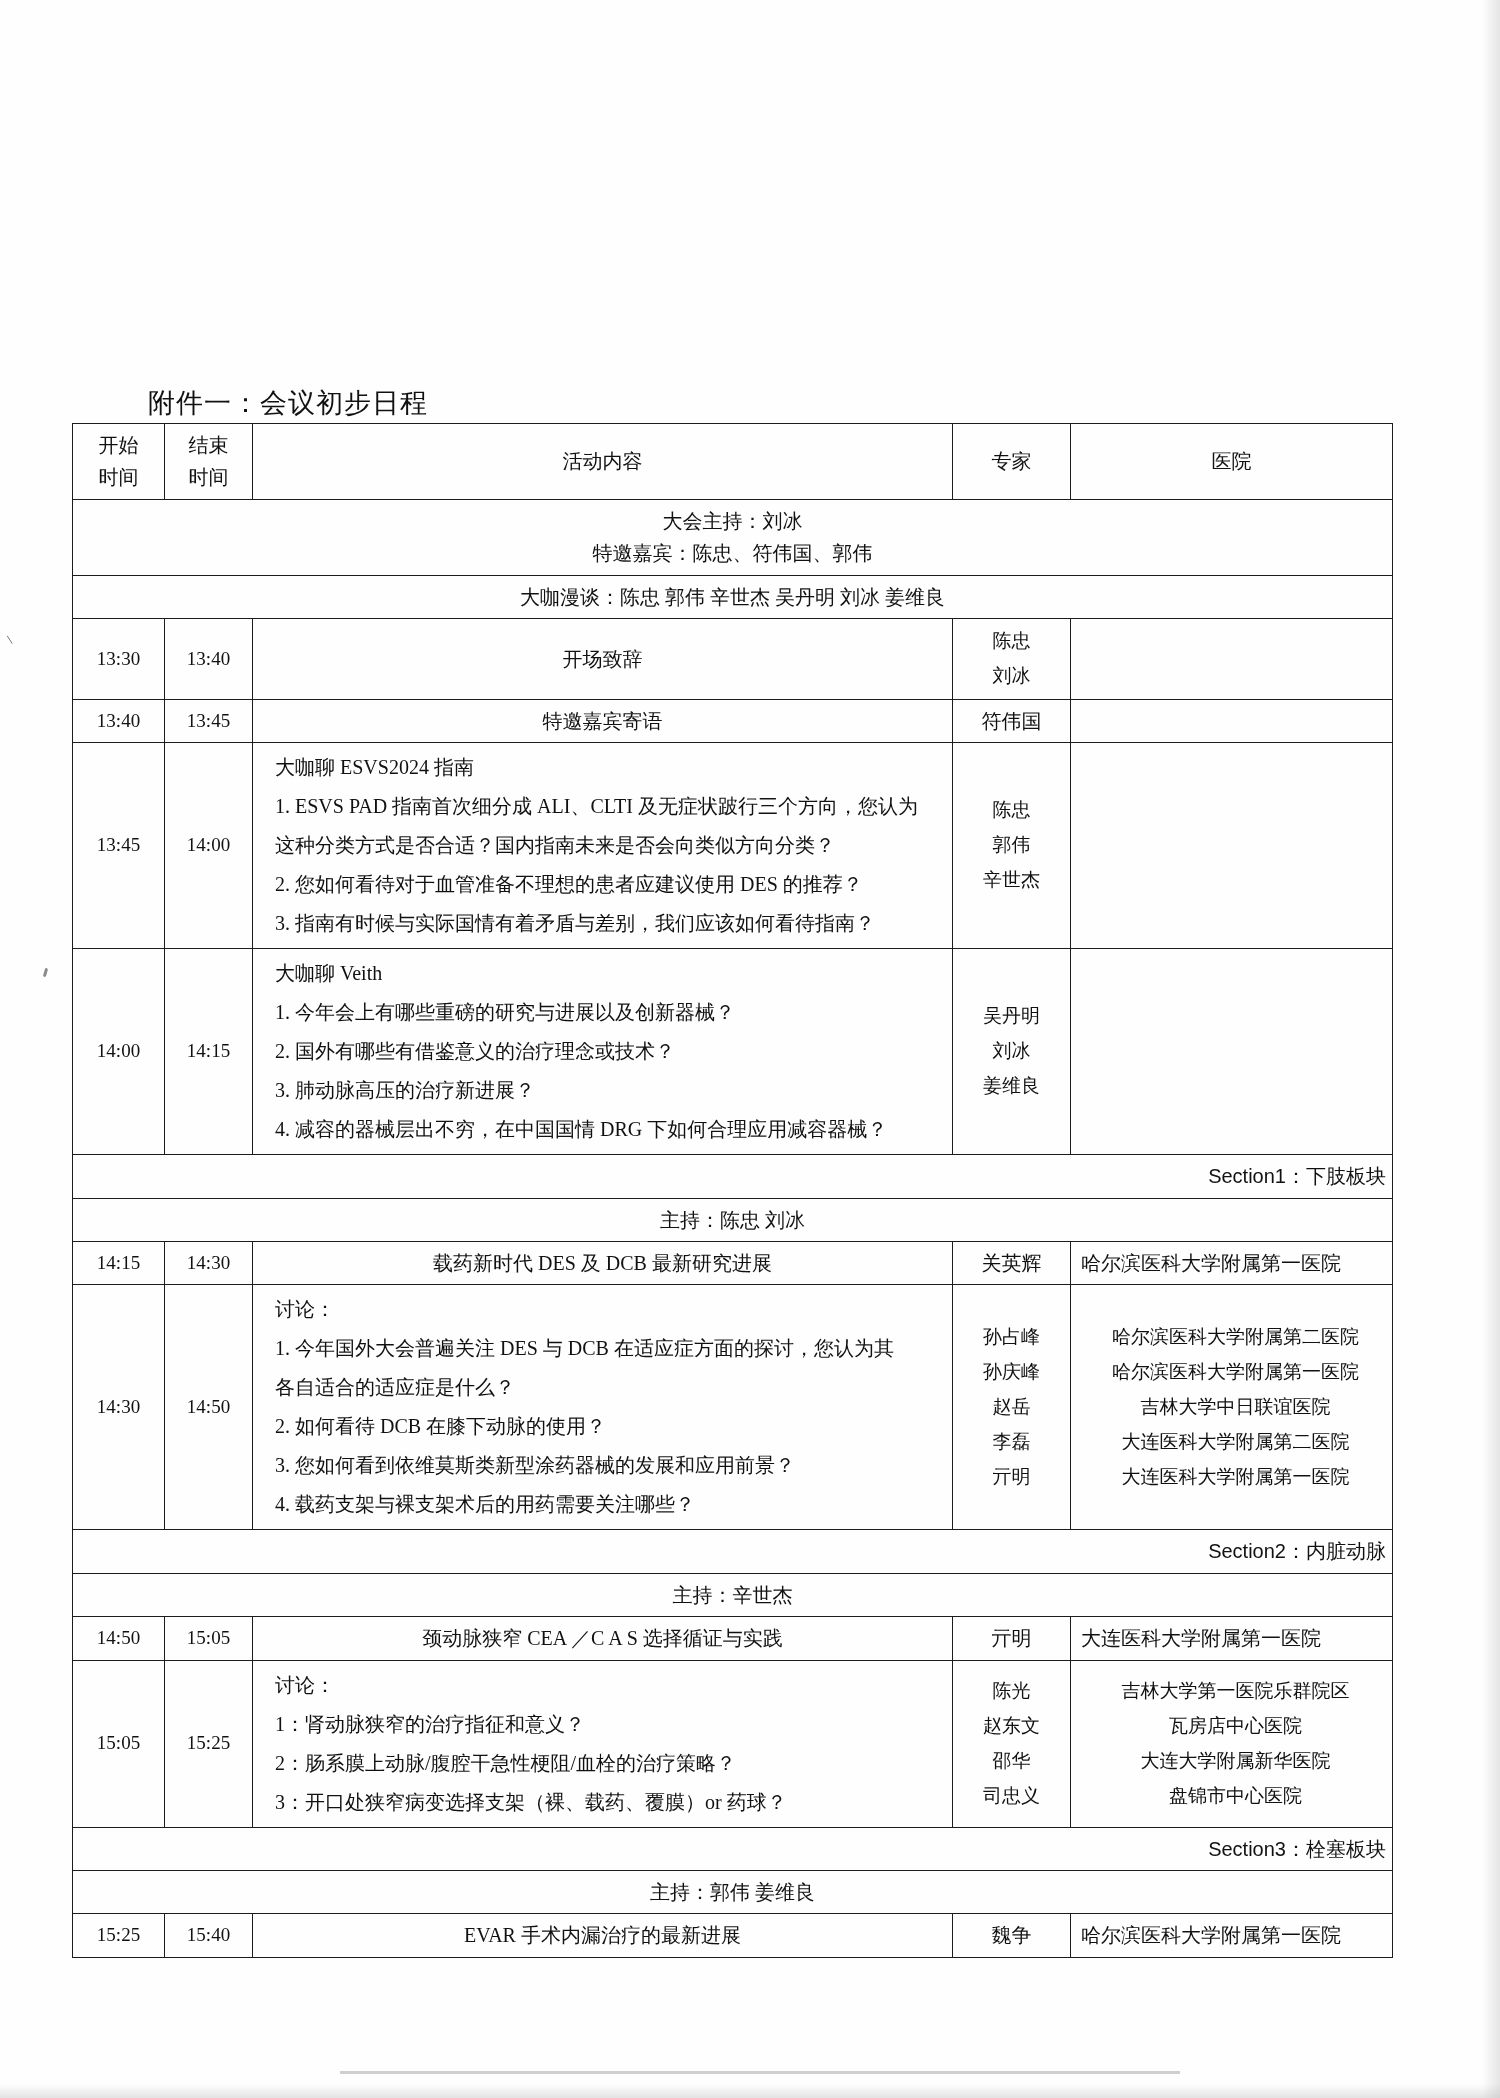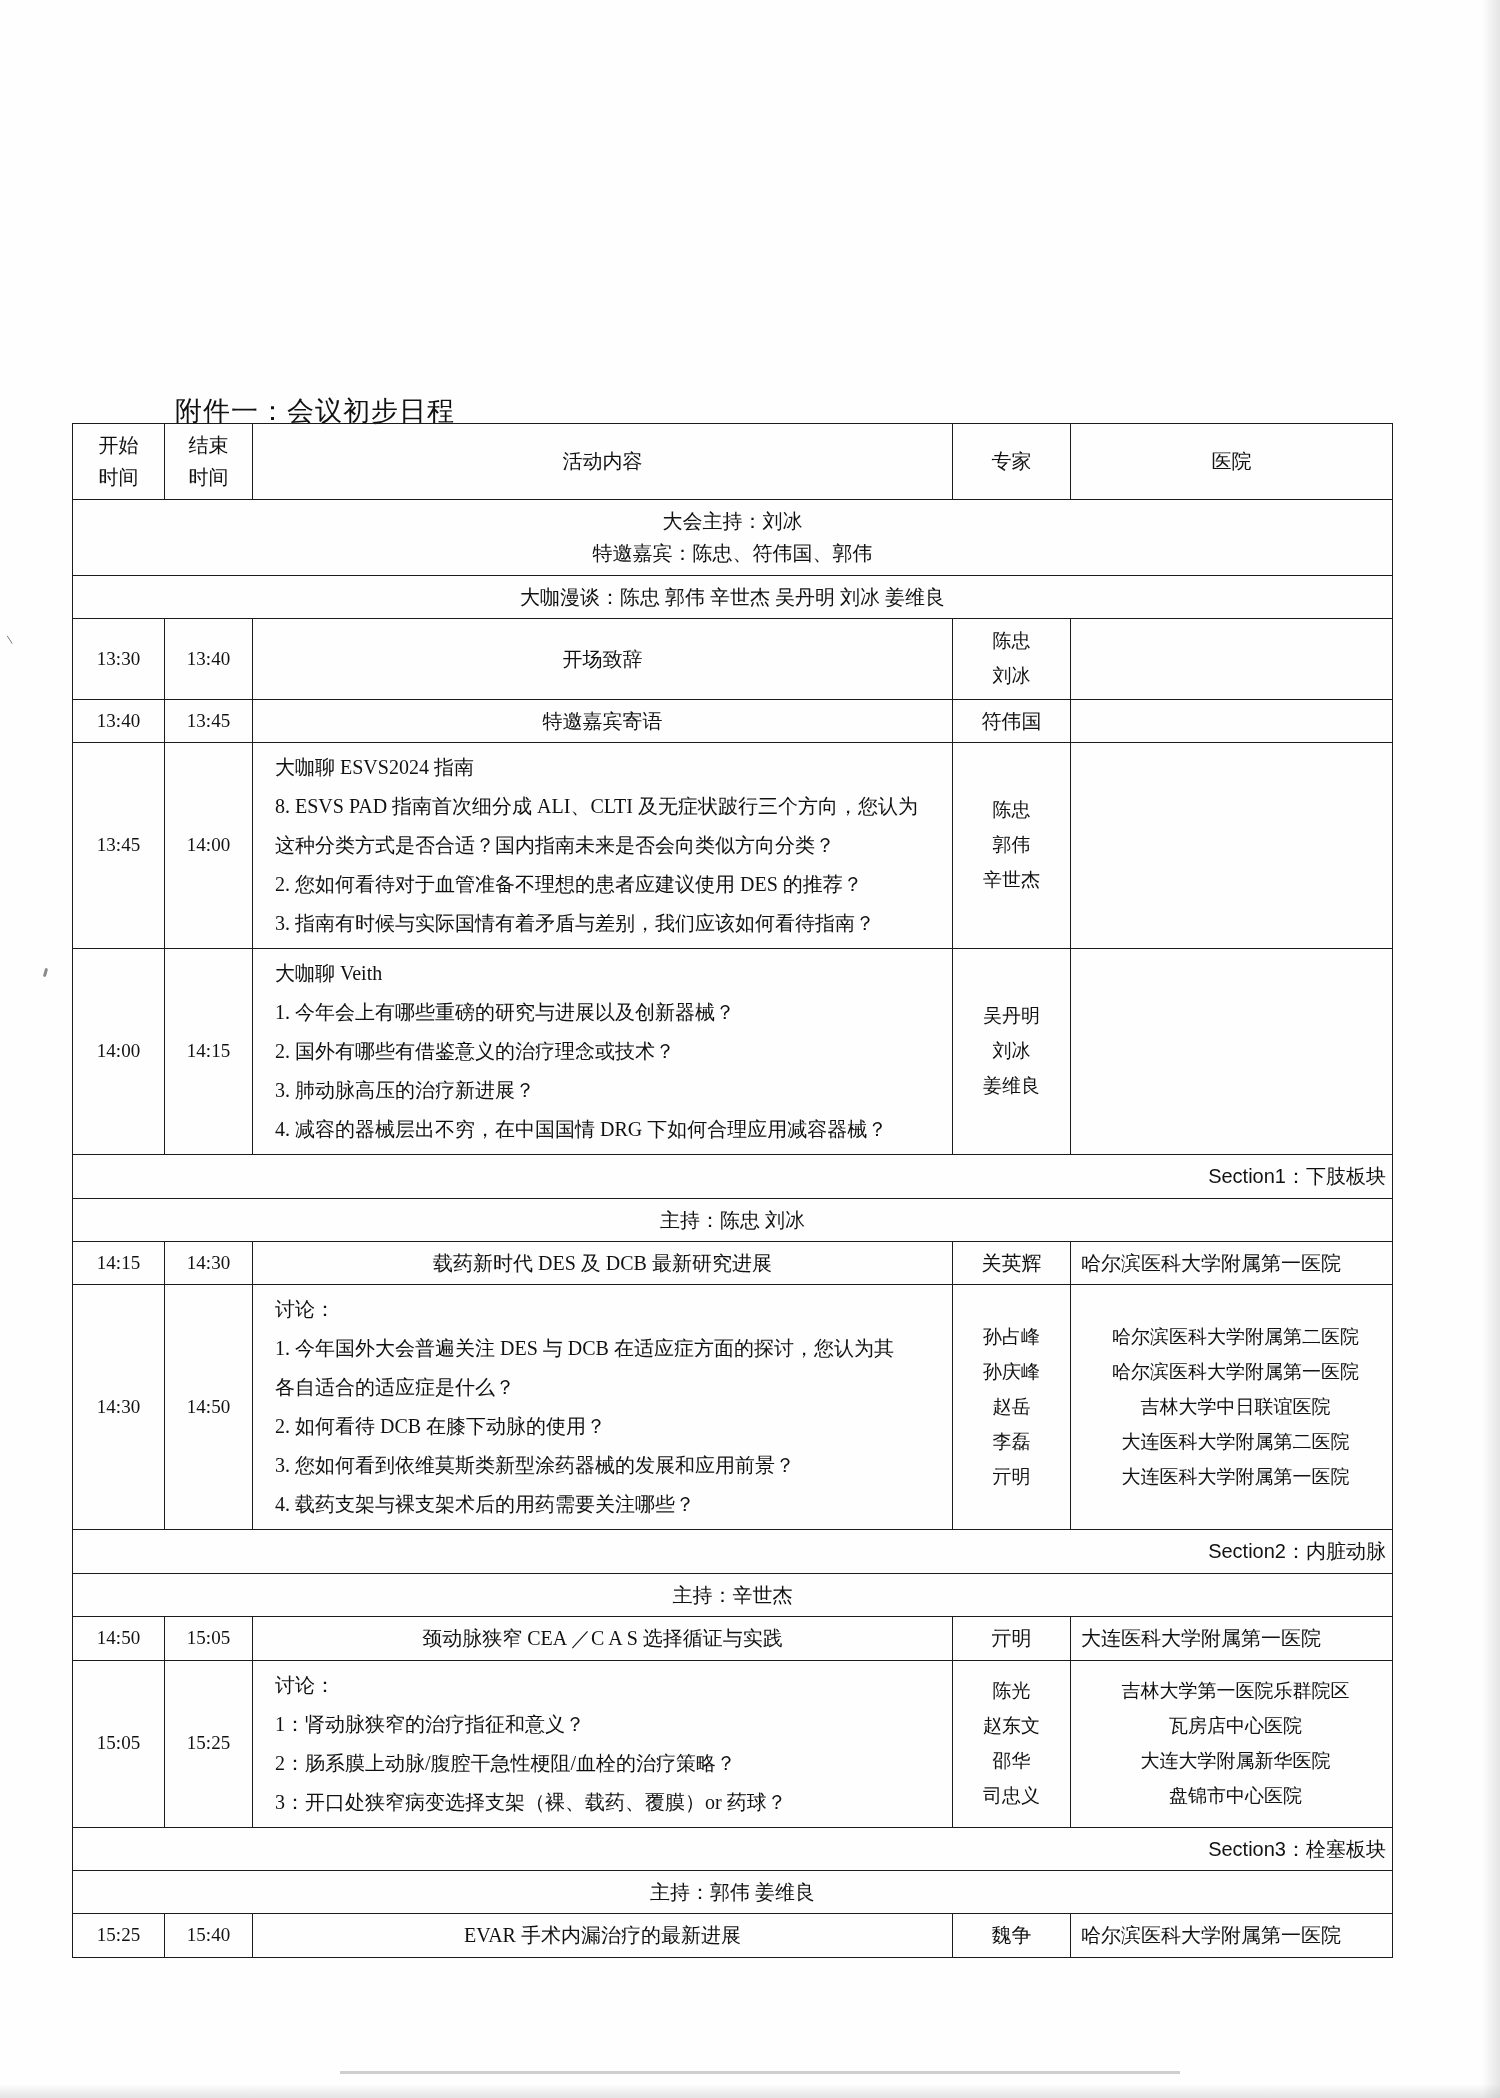--- a/index.html
+++ b/index.html
@@ -52,27 +52,26 @@
   }
   .scan-bottom-smudge {
     position: absolute;
     left: 340px; bottom: 24px;
     width: 840px; height: 3px;
     background: rgba(120,120,120,0.35);
   }
 
   .doc-title {
     position: absolute;
-    left: 175px;
+    left: 148px;
     top: 385px;
     font-size: 27px;
     letter-spacing: 1px;
     font-family: "Liberation Sans", "DejaVu Sans", sans-serif;
     white-space: nowrap;
-    margin-top: 8px;
   }
 
   table.agenda {
     position: absolute;
     left: 72px;
     top: 423px;
     width: 1320px;
     border-collapse: collapse;
     table-layout: fixed;
     font-size: 19px;
@@ -217,21 +216,21 @@
       <td class="talk-title">特邀嘉宾寄语</td>
       <td class="exp-single">符伟国</td>
       <td></td>
     </tr>
 
     <tr>
       <td class="time">13:45</td>
       <td class="time">14:00</td>
       <td class="lft qlist">
         <span class="block-head">大咖聊 ESVS2024 指南</span>
-        <span class="q">8. ESVS PAD 指南首次细分成 ALI、CLTI 及无症状跛行三个方向，您认为</span>
+        <span class="q">1. ESVS PAD 指南首次细分成 ALI、CLTI 及无症状跛行三个方向，您认为</span>
         <span class="q">这种分类方式是否合适？国内指南未来是否会向类似方向分类？</span>
         <span class="q">2. 您如何看待对于血管准备不理想的患者应建议使用 DES 的推荐？</span>
         <span class="q">3. 指南有时候与实际国情有着矛盾与差别，我们应该如何看待指南？</span>
       </td>
       <td class="names">
         <span>陈忠</span>
         <span>郭伟</span>
         <span>辛世杰</span>
       </td>
       <td></td>

